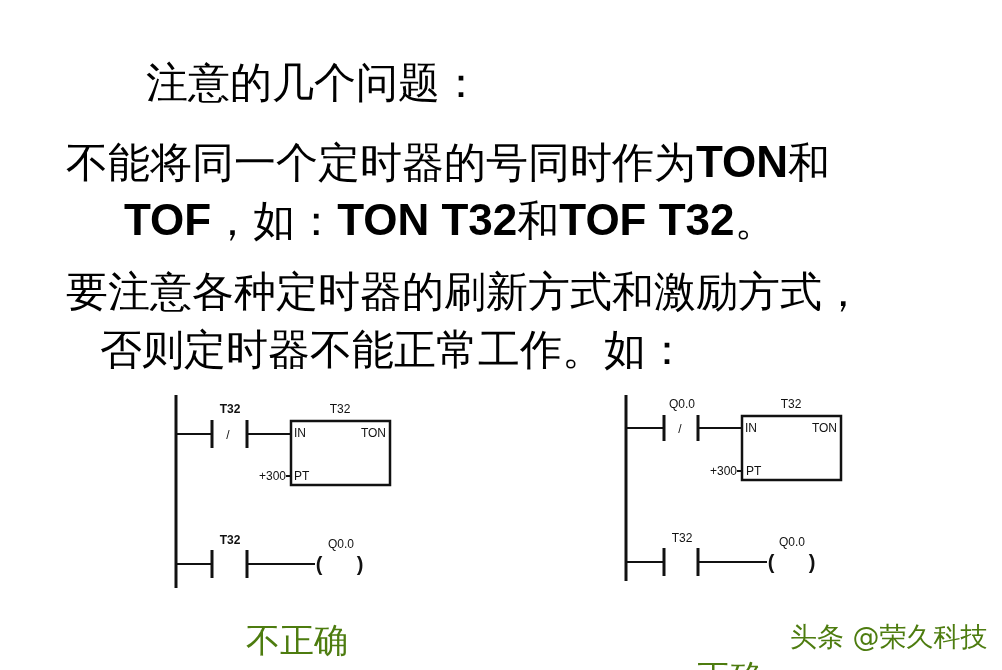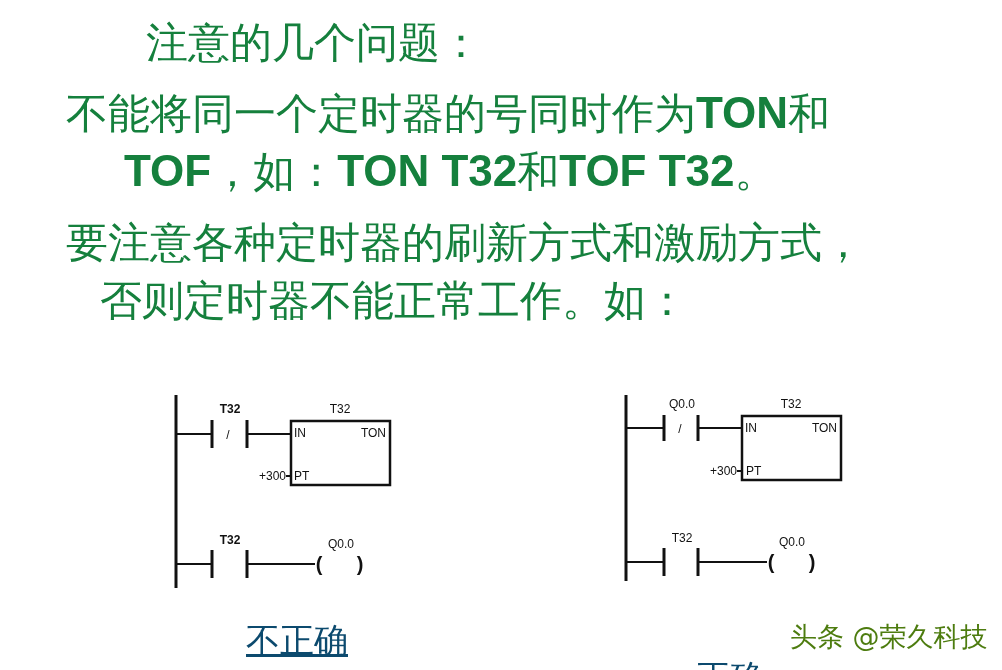--- a/index.html
+++ b/index.html
@@ -9,52 +9,52 @@
     }
     body {
       width: 1002px;
       height: 670px;
       position: relative;
       overflow: hidden;
       font-family: "DejaVu Sans", sans-serif;
     }
     .slide-text {
       position: absolute;
-      color: #15803d;
+      color: #000000;
       font-family: "DejaVu Sans", sans-serif;
       white-space: nowrap;
       letter-spacing: 0px;
+      margin-top: 40px;
     }
     .title {
       left: 146px;
       top: 18px;
       font-size: 42px;
       line-height: 50px;
     }
     .line {
       font-size: 42px;
-      line-height: 50px;
+      line-height: 68px;
     }
     .l1 { left: 66px; top: 88px; }
     .l2 { left: 124px; top: 146px; }
     .l3 { left: 66px; top: 218px; }
     .l4 { left: 100px; top: 276px; }
     .bold-latin {
       font-family: "Liberation Sans", sans-serif;
       font-weight: bold;
       font-size: 44px;
     }
     .caption {
       position: absolute;
-      color: #0c4a6e;
+      color: #4d7c0f;
       font-size: 34px;
       line-height: 40px;
       font-family: "DejaVu Sans", sans-serif;
       white-space: nowrap;
-      text-decoration: underline;
     }
     .cap-wrong { left: 246px; top: 620px; }
     .cap-right { left: 696px; top: 612px; margin-top: 45px; }
     .watermark {
       position: absolute;
       left: 790px;
       top: 620px;
       font-size: 27px;
       line-height: 34px;
       color: #4d7c0f;

